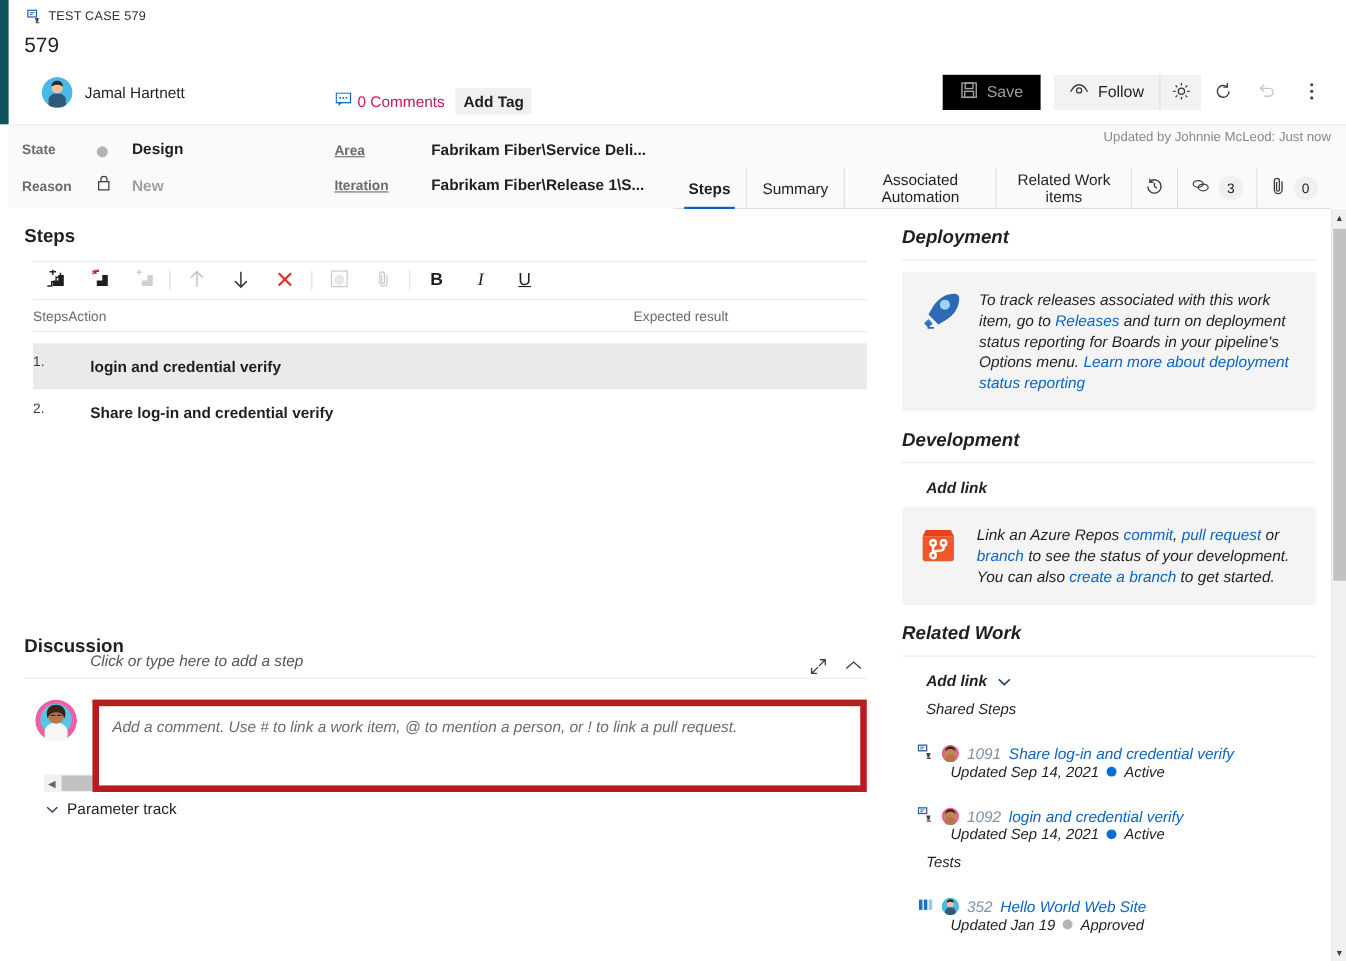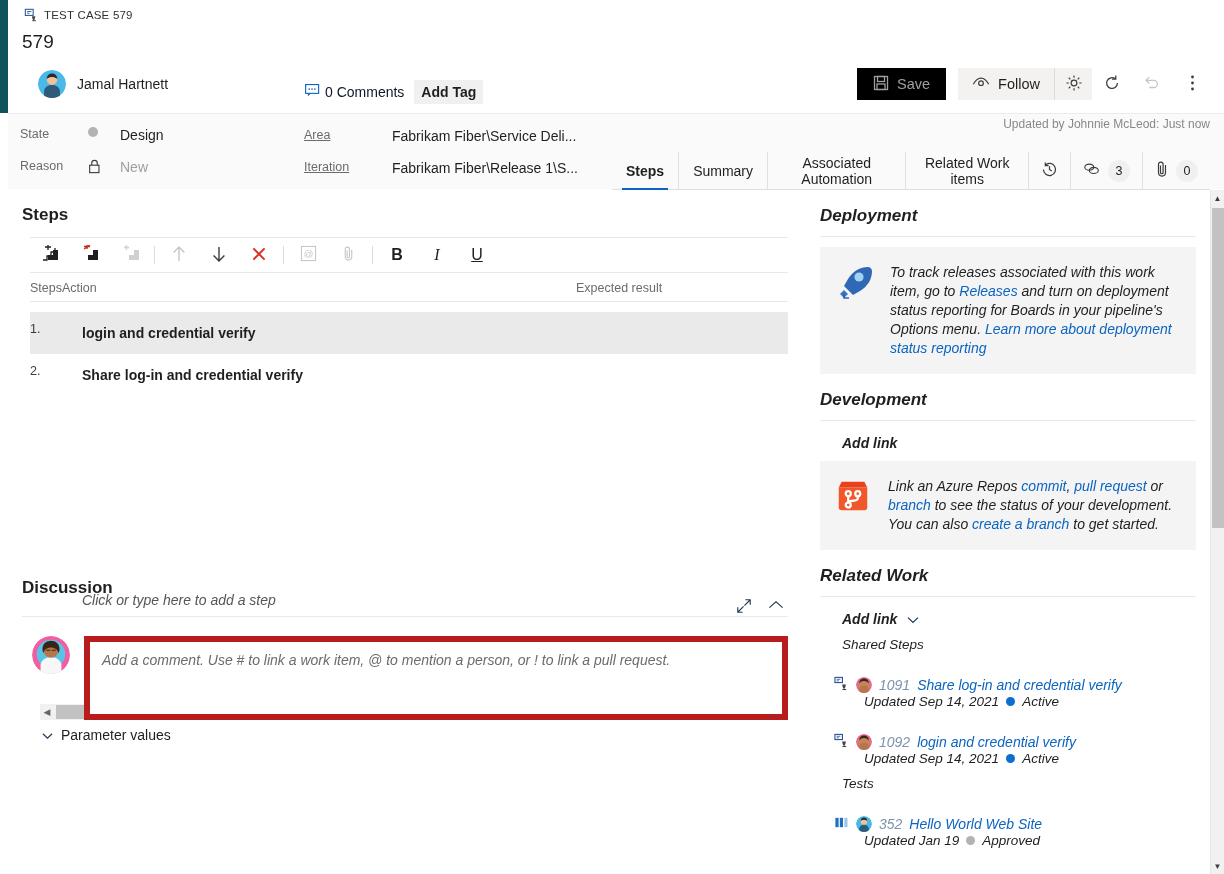--- a/index.html
+++ b/index.html
@@ -42,21 +42,21 @@
   }
   .avatar { width: 28px; height: 28px; border-radius: 50%; display:block; }
   .assigned-name { font-size: 14px; color: #1f1f1f; }
 
   .comments-row {
     position: absolute; left: 297px; top: 80px;
     display: flex; align-items: center; gap: 10px;
   }
   .comments-link {
     display: flex; align-items: flex-start; gap: 5px;
-    color: #0f172a; font-size: 14px; cursor: pointer;
+    color: #be185d; font-size: 14px; cursor: pointer;
   }
   .add-tag {
     background: #f0f0f0; border: none; padding: 4px 7px;
     font-family: inherit; font-size: 14px; font-weight: bold; color: #1f1f1f;
     cursor: pointer;
   }
 
   
   .hdr-tools {
     position: absolute; right: 12px; top: 68px;
@@ -85,21 +85,21 @@
     display: flex; align-items: center; justify-content: center;
     background: transparent; border: none; width: 40px; height: 32px;
     cursor: pointer;
   }
 
   
   .info-strip {
     position: absolute; left: 8px; top: 113px; right: 0; height: 76px;
     background: #fafafa; border-top: 1px solid #eceaea;
   }
-  .field { position: absolute; display: flex; align-items: flex-start; }
+  .field { position: absolute; display: flex; align-items: flex-end; font-weight: bold; }
   .field-label {
     font-size: 12.5px; color: #6b6b6b;
   }
   .field-label u { text-decoration: underline; }
   .field-value { font-size: 14px; color: #1f1f1f; }
   .field-value.muted { color: #a19f9d; }
   .state-dot {
     width: 10px; height: 10px; border-radius: 50%; background: #b3b3b3;
     display: inline-block;
   }
@@ -556,21 +556,21 @@
       </span>
       <span class="hs-arrow">▶</span>
     </div>
 
     <div class="param-values">
       <span>
         <svg width="11" height="8" viewBox="0 0 12 8">
             <path d="M1 1.6 6 6.4l5-4.8" fill="none" stroke="#1f3a5f" stroke-width="1.3"></path>
           </svg>
       </span>
-      <span>Parameter values</span>
+      <span>Parameter track</span>
     </div>
 
     <div class="discussion-head">
       <h2 class="section-title discussion-title">Discussion</h2>
     </div>
     <div class="disc-line"></div>
     <div class="disc-actions">
       <span>
         <svg width="16" height="16" viewBox="0 0 18 18">
           <path d="M10.5 2h5.5v5.5M16 2 9.5 8.5" fill="none" stroke="#2b3a55" stroke-width="1.3"></path>

